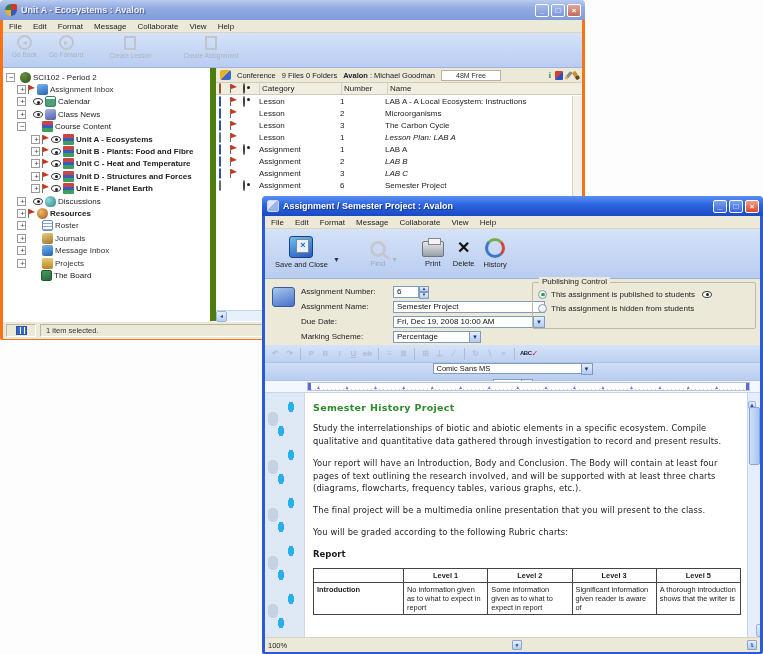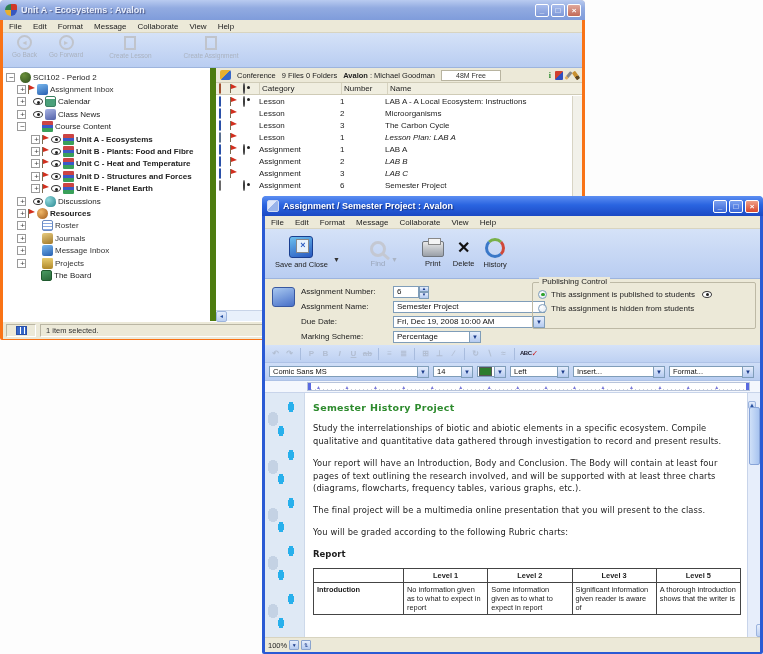--- a/index.html
+++ b/index.html
@@ -132,21 +132,21 @@
   .radio { width:9px; height:9px; border-radius:50%; border:1px solid #7f9db9; background:radial-gradient(circle at 35% 30%,#fff,#dce6f2); position:relative; flex:none; }
   .radio.on::after { content:""; position:absolute; left:2px; top:2px; width:3.5px; height:3.5px; border-radius:50%; background:#2da12d; }
   .radio-lab { font-size:8px; color:#222; }
 
   
   .fmt-bar { height:18px; background:linear-gradient(180deg,#d5e2f8,#bed1f2); border-bottom:1px solid #aec2e6; display:flex; align-items:center; gap:1px; padding:0 4px; }
   .fmt-ic { min-width:13px; height:13px; text-align:center; font-size:8px; line-height:13px; color:#b2bed2; font-weight:bold; padding:0 1px; }
   .fmt-sep { width:1px; height:12px; background:#a8bcde; margin:0 3px; }
   .fmt-ic.spell { color:#223; font-size:6px; letter-spacing:-.5px; }
   .spell-chk { color:#cc2020; font-size:8px; margin-left:-2px; line-height:13px; }
-  .combo-bar { height:18px; background:linear-gradient(180deg,#cfdef7,#b9cdf1); display:flex; align-items:center; gap:4px; padding:0 4px; border-bottom:1px solid #aec2e6; }
+  .combo-bar { height:18px; background:linear-gradient(180deg,#cfdef7,#b9cdf1); display:flex; align-items:center; gap:4px; padding:0 4px; border-bottom:1px solid #aec2e6;flex-direction:column; }
   .combo-bar .xp-input { height:11px; font-size:7.5px; }
   .swatch { width:13px; height:9px; background:#2d7d2d; border:1px solid #555; }
 
   .ruler { height:12px; background:#f4f7fd; display:flex; align-items:center; padding:0 10px 0 42px; position:relative; border-bottom:1px solid #c8d4ea; }
   .ruler-in { flex:1; height:9px; background:#fff; border:1px solid #b8c4da; background-image:repeating-linear-gradient(90deg,transparent 0 3px,#c8ccd8 3px 4px); background-size:100% 3px; background-position:0 6px; background-repeat:no-repeat; position:relative; overflow:hidden; }
   .ruler-in::before { content:"▲▲▲▲▲▲▲▲▲▲▲▲▲▲▲"; position:absolute; left:8px; top:1px; font-size:5px; letter-spacing:23.5px; color:#7878d8; }
   .rmark { position:absolute; top:0; width:3px; height:9px; background:#5a6ae0; }
   .rmark.l { left:0; } .rmark.r { right:0; }
 
   
@@ -164,21 +164,21 @@
   .doc-content { position:absolute; left:48px; right:18px; top:0; bottom:0; font-family:"DejaVu Sans",sans-serif; color:#1c1c1c; }
   .doc-title { margin-top:9px; font-size:9.5px; font-weight:bold; color:#2e8b2e; letter-spacing:.3px; }
   .doc-p { margin-top:9px; font-size:8.3px; line-height:1.55; letter-spacing:.15px; }
   .doc-report { margin-top:10px; font-size:8.5px; font-weight:bold; }
   .rubric { margin-top:9px; border-collapse:collapse; width:428px; table-layout:fixed; font-family:"Liberation Sans",sans-serif; }
   .rubric th,.rubric td { border:1px solid #444; font-size:7.4px; padding:2px 3px; vertical-align:top; text-align:left; }
   .rubric th { font-weight:bold; text-align:center; height:13px; }
   .rubric td.rl { font-weight:bold; }
   .rubric col.c0 { width:90px; }
 
-  .zoom-bar { height:15px; background:#ece9d8; border-top:1px solid #d8d4c0; display:flex; align-items:center; gap:2px; padding:0 3px; }
+  .zoom-bar { height:15px; background:#ece9d8; border-top:1px solid #d8d4c0; display:flex; align-items:center; gap:2px; padding:0 3px;justify-content:space-between; }
   .zoom-val { font-size:7.5px; color:#222; }
   .mini-btn { width:10px; height:10px; background:linear-gradient(180deg,#e6eefc,#b4caf0); border:1px solid #8aa4ce; color:#1a3a8a; font-size:5px; line-height:8px; text-align:center; border-radius:1px; }
 </style>
 </head>
 <body>
 
 <div class="win inactive" id="back-win">
   <div class="titlebar">
     <span class="app-ico logo-back"></span>
     <span class="title-text">Unit A - Ecosystems : Avalon</span>

